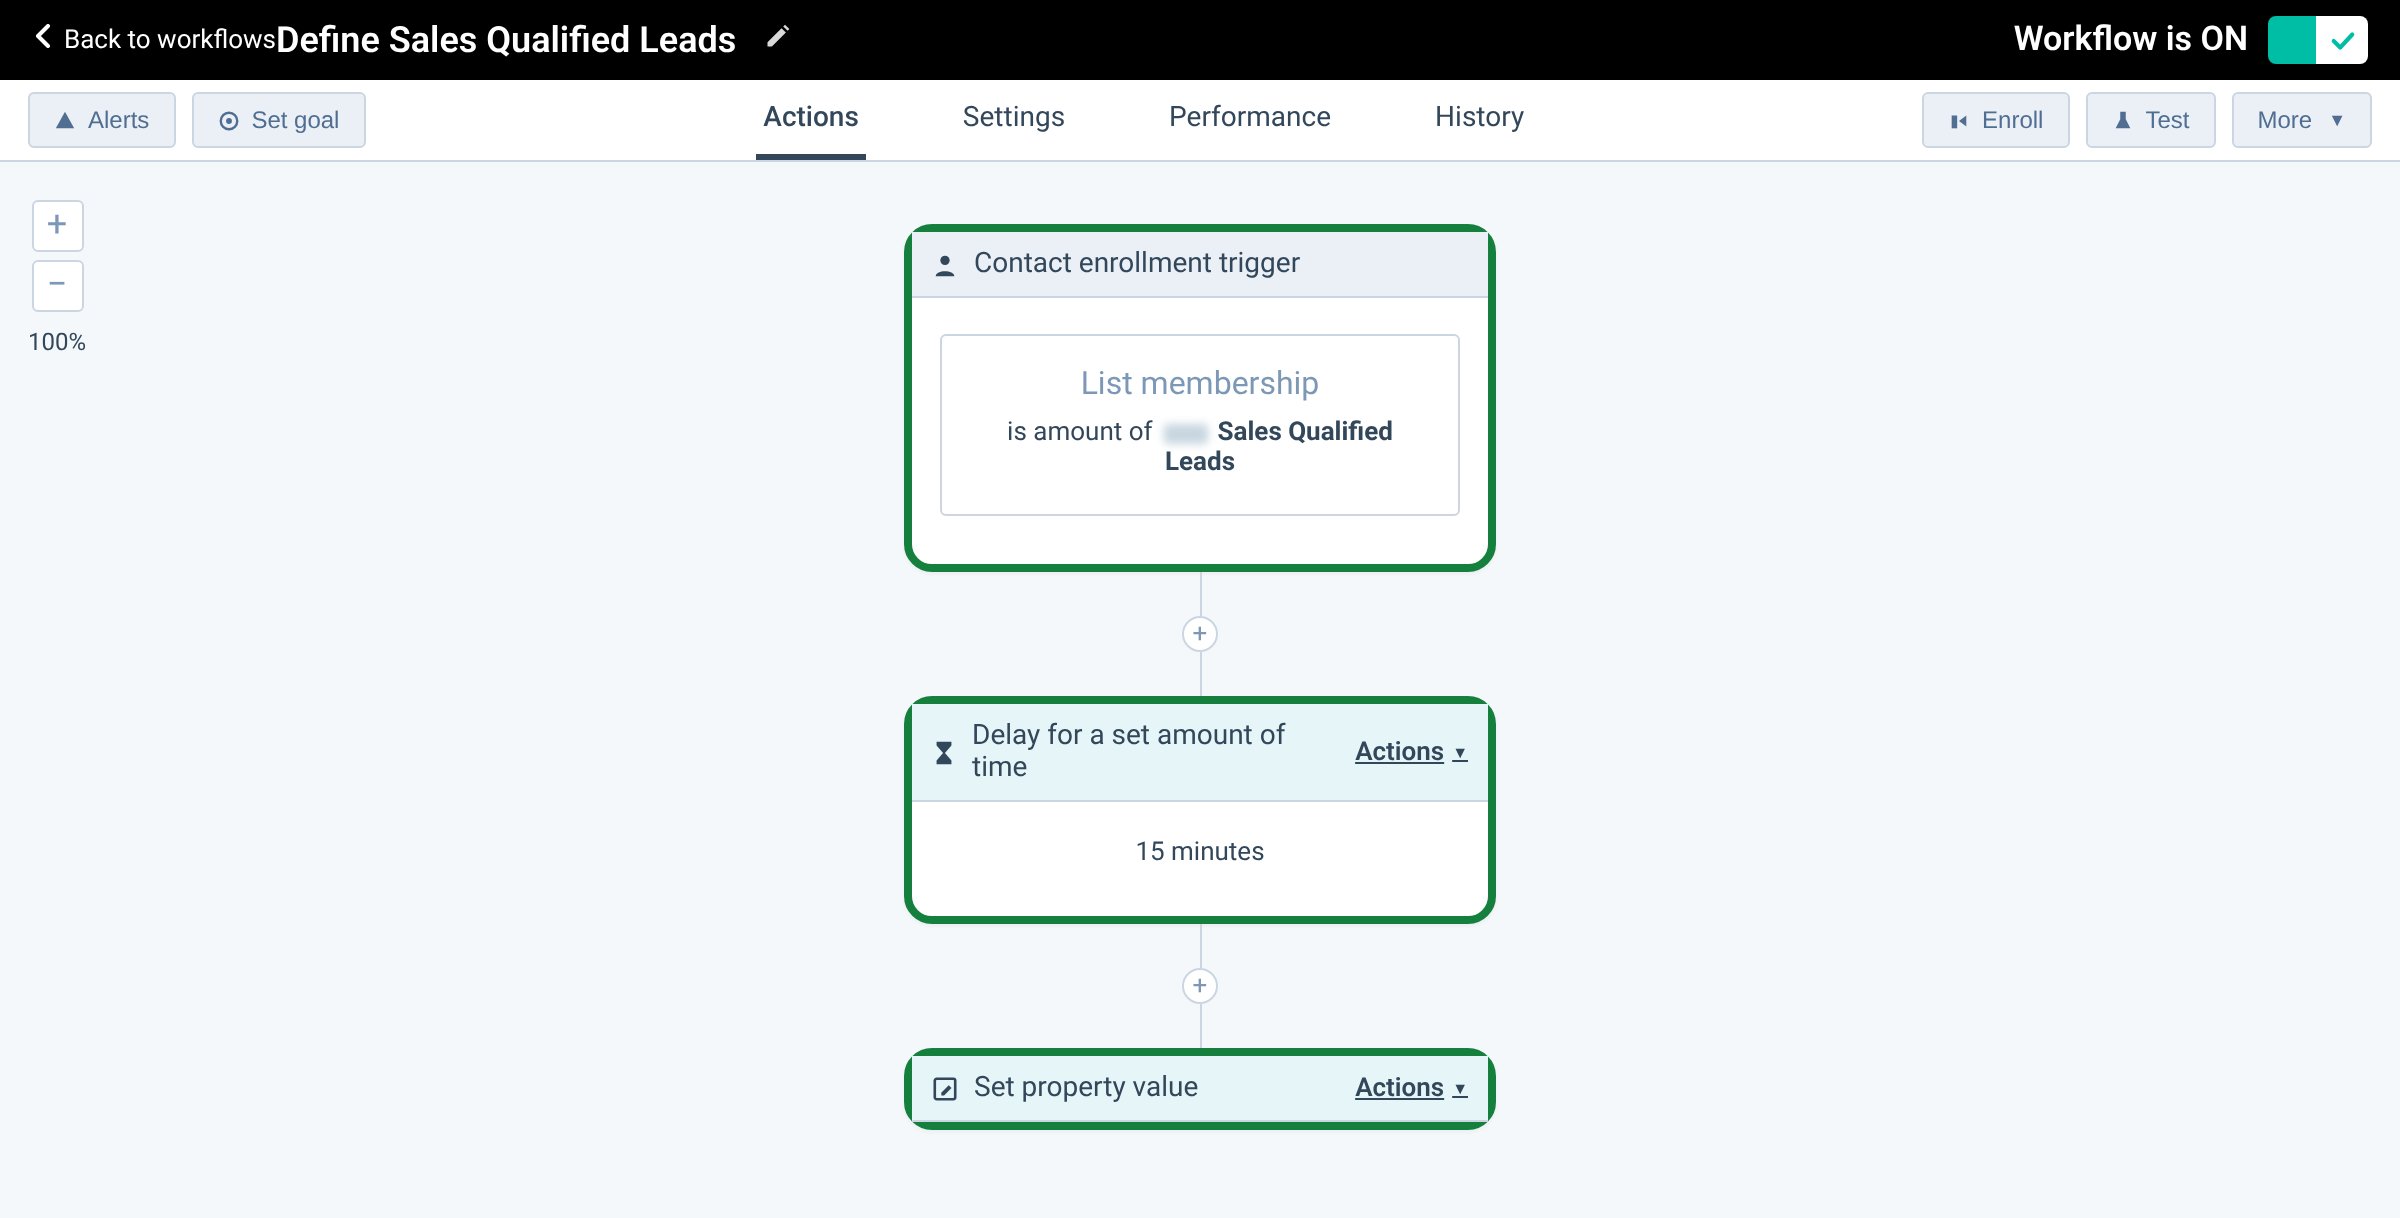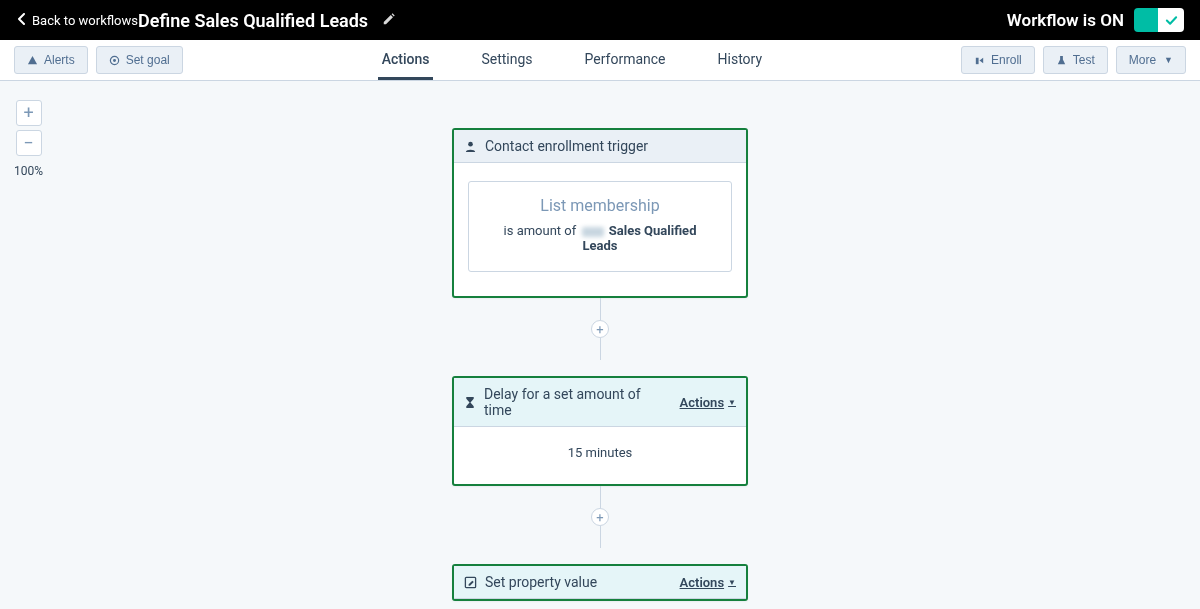--- a/index.html
+++ b/index.html
@@ -159,24 +159,23 @@
       left: 50%;
       transform: translateX(-50%);
       top: 31px;
       display: flex;
       flex-direction: column;
       align-items: center;
     }
     .card {
       width: 296px;
       background: #fff;
-      border: 2px solid #15803d;
-      border-radius: 3px;
+      border: 4px solid #15803d;
+      border-radius: 14px;
       box-shadow: 0 1px 2px rgba(53,71,90,.06);
-      margin-top: 16px;
     }
     .card-header {
       display: flex;
       align-items: center;
       padding: 8px 10px;
       border-bottom: 1px solid #cbd6e2;
       gap: 8px;
       color: #33475b;
       font-size: 14px;
     }

